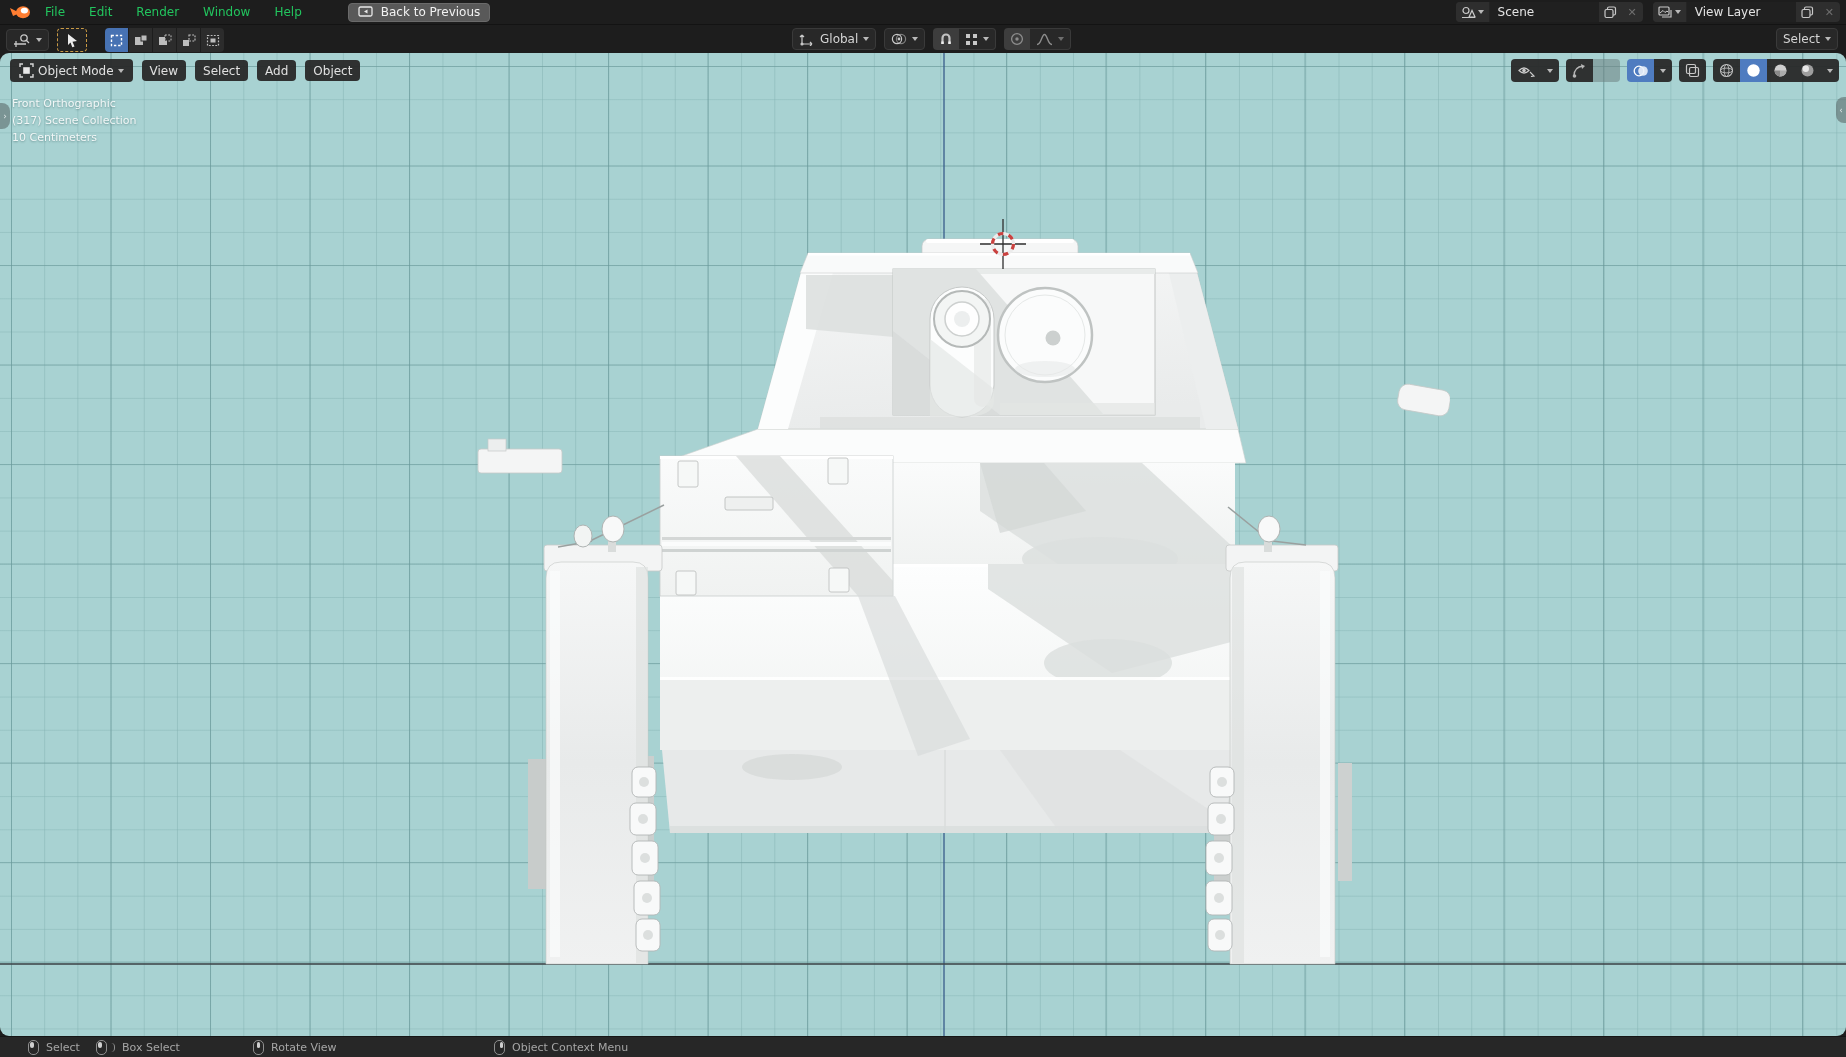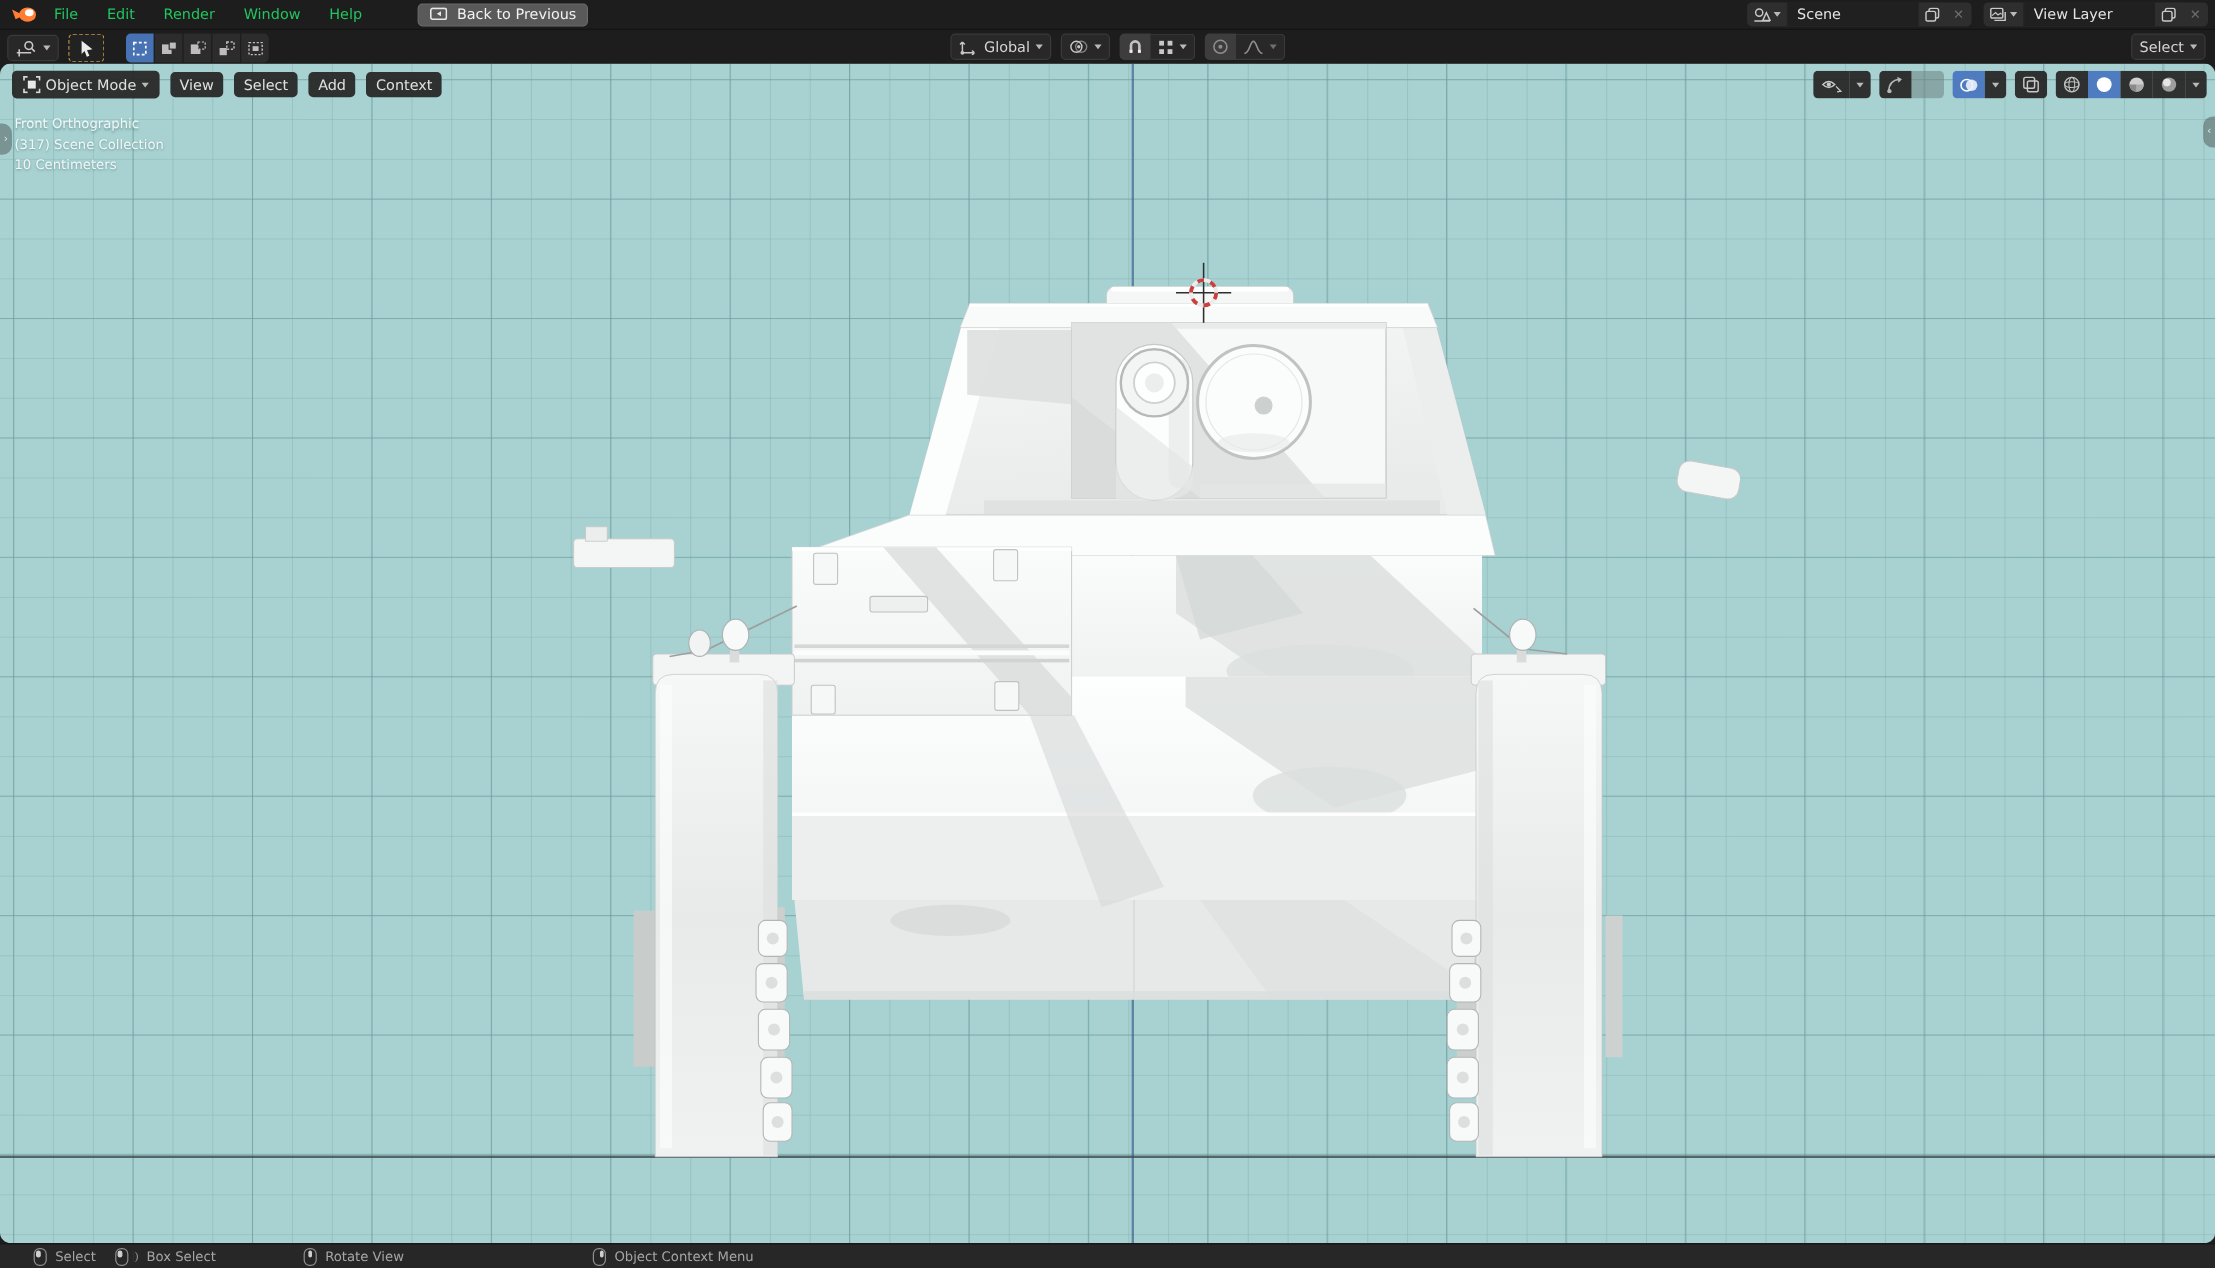--- a/index.html
+++ b/index.html
@@ -426,21 +426,21 @@
         <svg width="15" height="15" viewBox="0 0 15 15">
           <path d="M1,4 V1 H4 M11,1 H14 V4 M14,11 V14 H11 M4,14 H1 V11" fill="none" stroke="#d8d8d8" stroke-width="1.4"></path>
           <rect x="4.2" y="4.2" width="6.6" height="6.6" fill="#e8e8e8"></rect>
         </svg>
         <span>Object Mode</span>
         <span class="chev"></span>
       </div>
       <div class="hbtn hmenu">View</div>
       <div class="hbtn hmenu">Select</div>
       <div class="hbtn hmenu">Add</div>
-      <div class="hbtn hmenu">Context</div>
+      <div class="hbtn hmenu">Object</div>
     </div>
 
     <div class="vp-right">
       <div class="hgrp">
         <div class="seg" style="width:30px">
           <svg width="17" height="13" viewBox="0 0 17 13">
             <path d="M1,6.5 Q6,1.5 11,6.5 Q6,11.5 1,6.5 Z" fill="none" stroke="#c8c8c8" stroke-width="1.2"></path>
             <circle cx="6" cy="6.5" r="1.8" fill="#c8c8c8"></circle>
             <path d="M12,8 L16,12 L13.5,12.4 L14.5,15" fill="none" stroke="#c8c8c8" stroke-width="1.1"></path>
           </svg>

